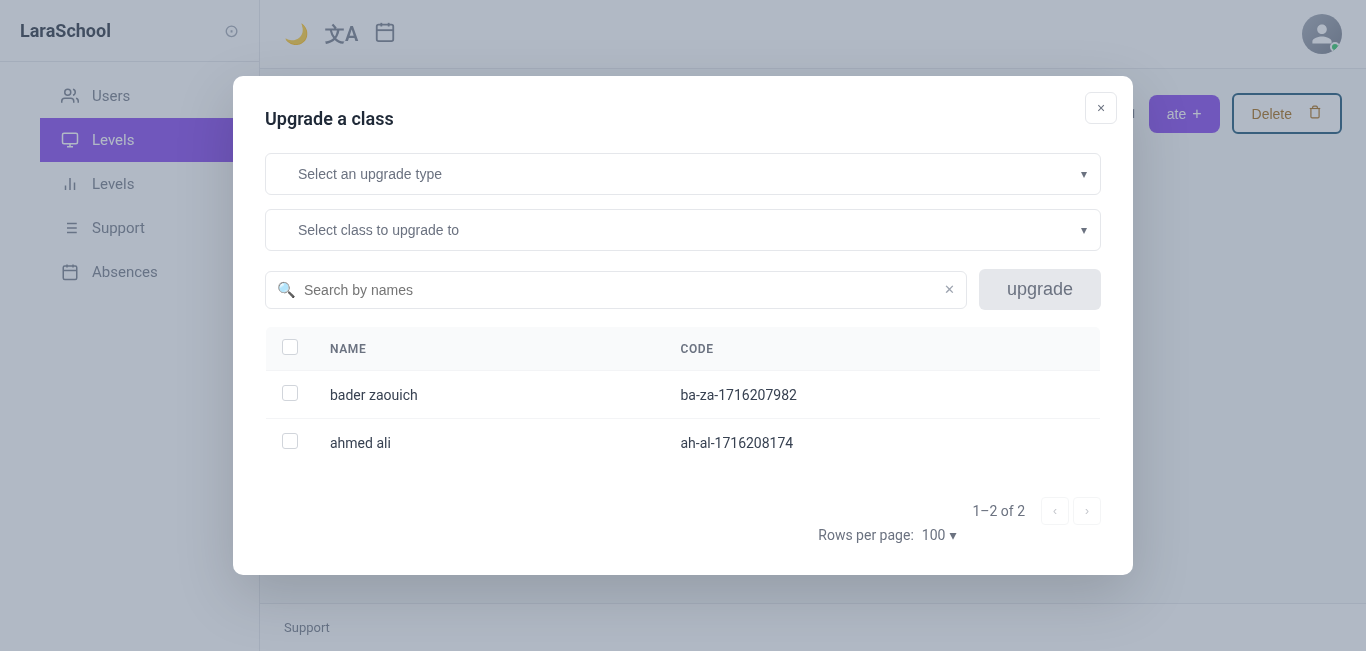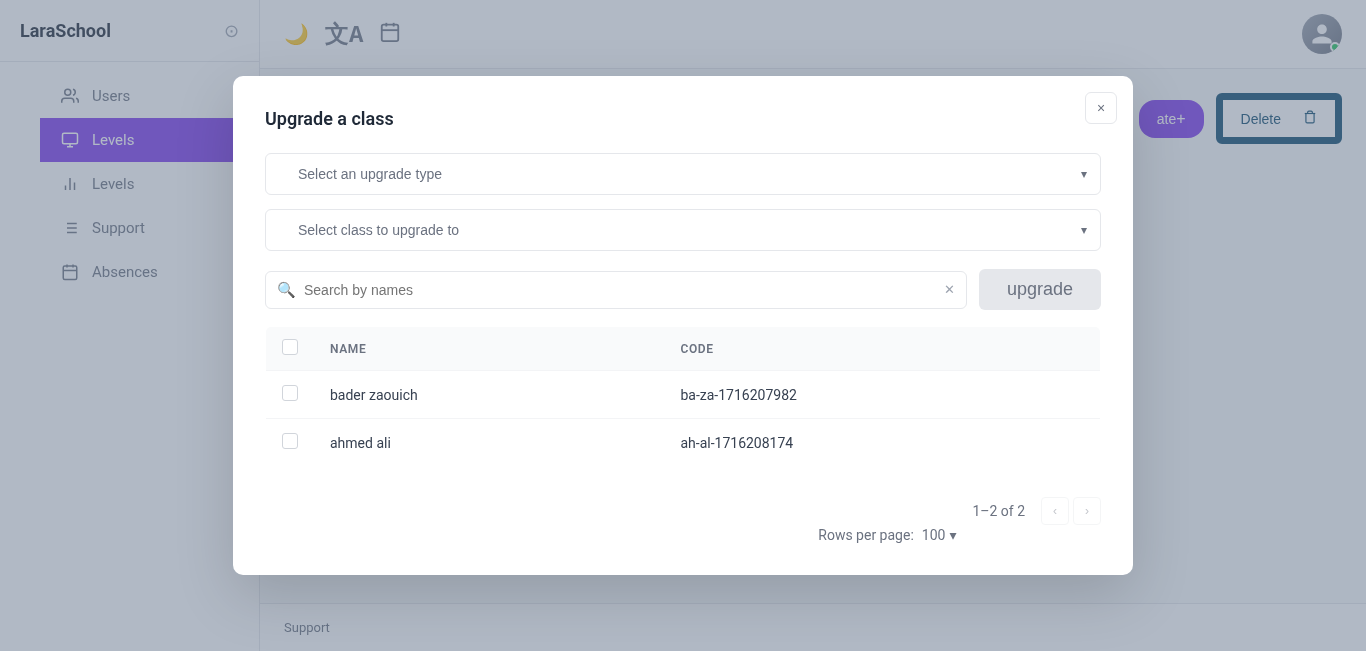--- a/index.html
+++ b/index.html
@@ -144,38 +144,39 @@
       justify-content: flex-end;
       gap: 12px;
       margin-bottom: 16px;
     }
 
     .btn-create {
       background: #7c3aed;
       color: #fff;
       border: none;
       padding: 10px 18px;
-      border-radius: 16px;
-      cursor: pointer;
-      font-size: 14px;
-      display: flex;
-      align-items: center;
+      border-radius: 8px;
+      cursor: pointer;
+      font-size: 14px;
+      display: flex;
+      align-items: center;
+      gap: 6px;
     }
 
     .btn-delete {
       background: #fff;
-      color: #0c4a6e;
-      border: 7px solid #0c4a6e;
+      color: #a16207;
+      border: 2px solid #0c4a6e;
       padding: 10px 18px;
       border-radius: 6px;
       cursor: pointer;
       font-size: 14px;
       display: flex;
       align-items: center;
-      gap: 22px;
+      gap: 16px;
     }
 
     .pagination-info {
       font-size: 13px;
       color: #6b7280;
       display: flex;
       align-items: center;
       gap: 8px;
     }
 
@@ -502,21 +503,21 @@
         </span>
         <span>Absences</span>
       </div>
     </nav>
   </div>
 
   <div class="main-content">
     <div class="main-header">
       <div class="header-icons">
         <span class="header-icon">🌙</span>
-        <span class="header-icon" style="font-size:24px; font-weight:600; color:#6b7280;font-family:Liberation Mono, monospace;">文A</span>
+        <span class="header-icon" style="font-size:20px; font-weight:600; color:#6b7280;">文A</span>
         <span class="header-icon">
           <svg width="22" height="22" viewBox="0 0 24 24" fill="none" stroke="#6b7280" stroke-width="2">
             <rect x="3" y="4" width="18" height="18" rx="2" ry="2"></rect>
             <line x1="16" y1="2" x2="16" y2="6"></line>
             <line x1="8" y1="2" x2="8" y2="6"></line>
             <line x1="3" y1="10" x2="21" y2="10"></line>
           </svg>
         </span>
       </div>
       <div class="header-avatar">

